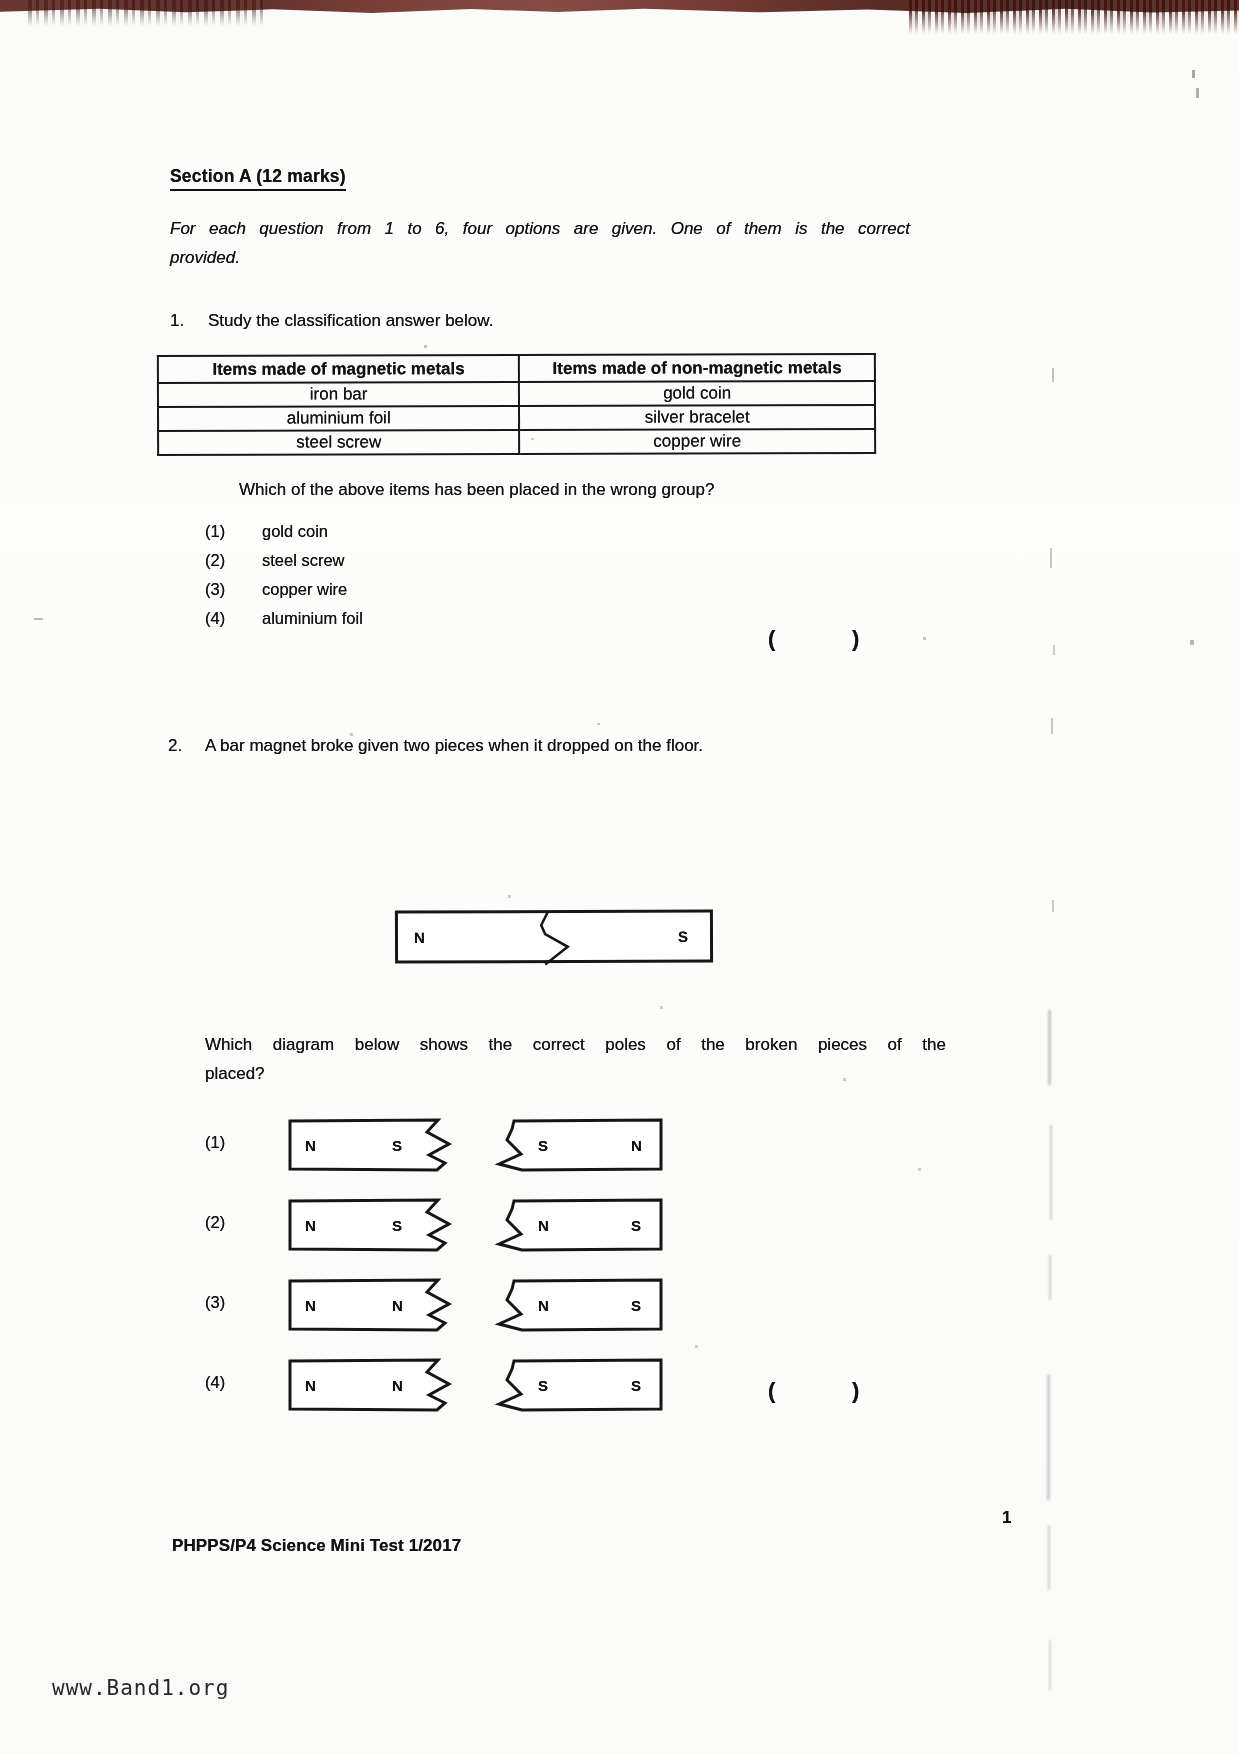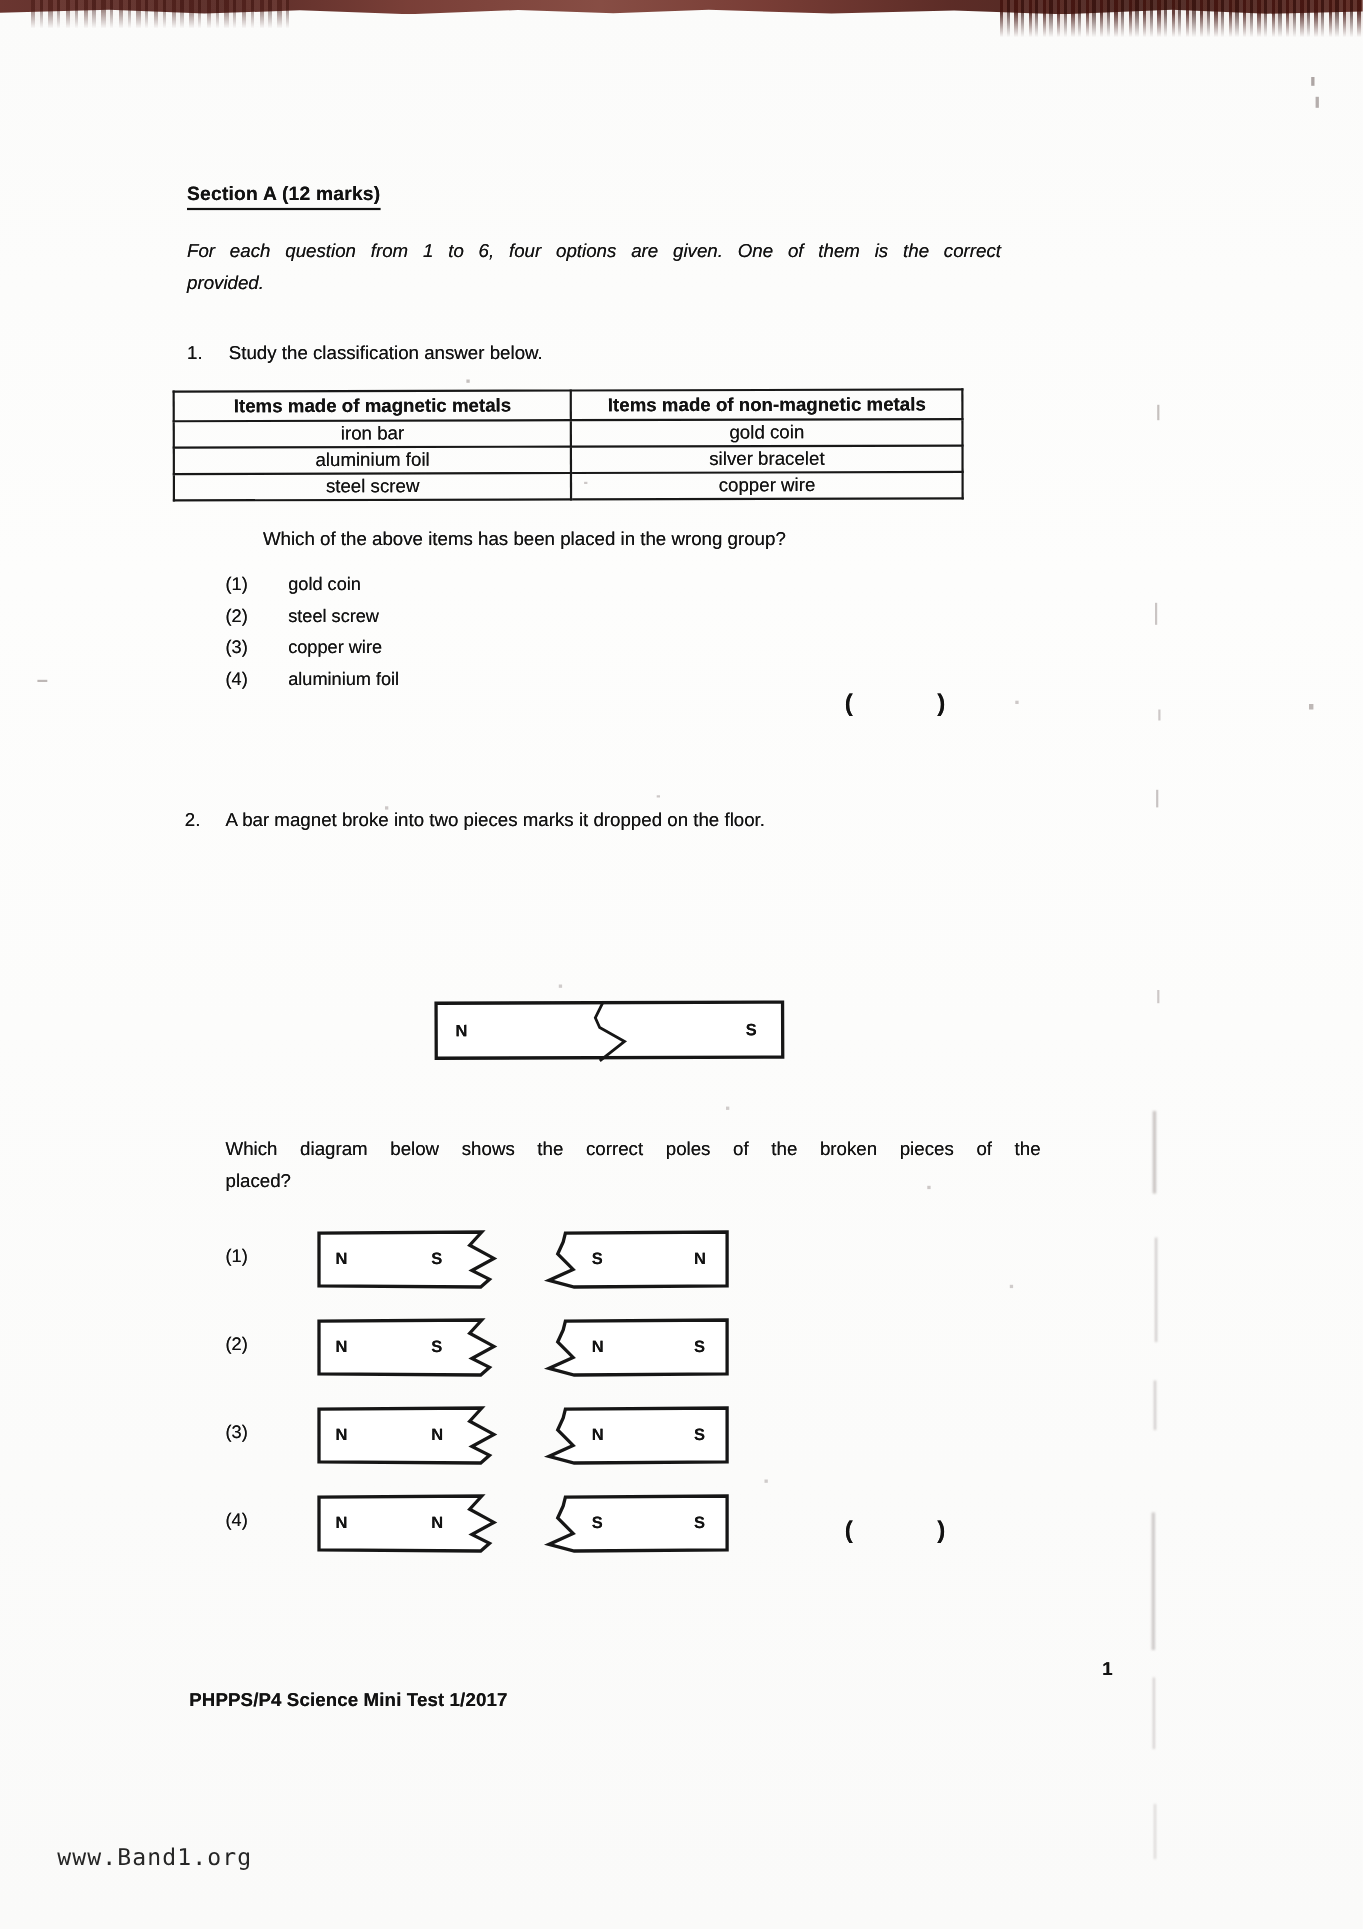--- a/index.html
+++ b/index.html
@@ -163,21 +163,21 @@
       <div class="optnum" style="top:580px">(3)</div>
       <div class="optlabel" style="top:580px">copper wire</div>
       <div class="optnum" style="top:609px">(4)</div>
       <div class="optlabel" style="top:609px">aluminium foil</div>
     </div>
 
     <div class="abs bracket" style="left:768px; top:626px">(</div>
     <div class="abs bracket" style="left:852px; top:626px">)</div>
 
     <div class="abs qnum q2num">2.</div>
-    <div class="abs qtext q2prompt">A bar magnet broke into two pieces marks it dropped on the floor.</div>
+    <div class="abs qtext q2prompt">A bar magnet broke given two pieces when it dropped on the floor.</div>
 
     <div class="abs magnet-intact">
       <span class="pole pN">N</span>
       <span class="pole pS">S</span>
       <svg class="crack-svg" viewBox="0 0 318 56">
         <polyline points="153,1 146,15 150,24 173,37 150,55" fill="none" stroke="#1a1a1a" stroke-width="2.6"></polyline>
       </svg>
     </div>
 
     <div class="abs q2question">

